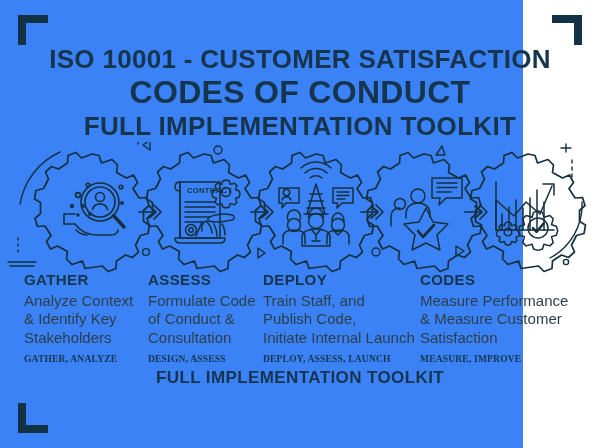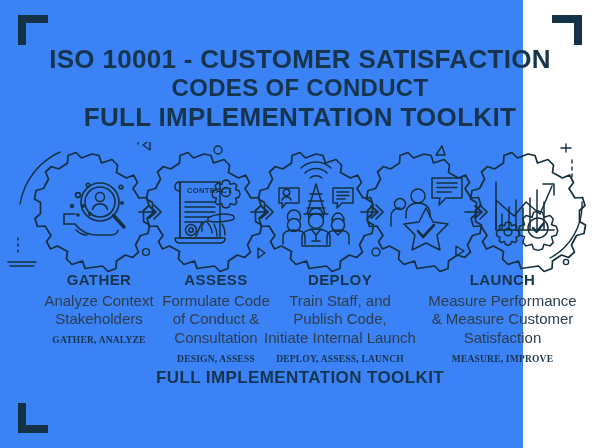--- a/index.html
+++ b/index.html
@@ -31,45 +31,45 @@
 
   
   .title-block{
     position:absolute;left:0;top:44px;width:600px;
     text-align:center;color:#16354d;
     font-weight:bold;letter-spacing:.3px;
     line-height:1.16;
   }
   .title-line{display:block;}
   .tl1{font-size:26px;}
-  .tl2{font-size:24px;}
+  .tl2{font-size:32px;}
   .tl3{font-size:26px;}
 
   
   #gearwrap{position:absolute;left:0;top:142px;width:600px;height:140px;}
   #gearwrap svg{display:block;}
 
   
   #steps{position:absolute;left:0;top:272px;width:600px;height:80px;}
-  .step{position:absolute;text-align:center;}
+  .step{position:absolute;text-align:left;}
   .step-title{
     font-size:15px;font-weight:bold;color:#16354d;
     letter-spacing:.4px;line-height:1.1;
   }
   .step-desc{
     font-size:15px;color:#2c3e4c;line-height:1.25;margin-top:3px;
     font-weight:normal;
   }
   .step-kw{
     font-size:9.5px;font-weight:bold;color:#16354d;
     margin-top:6px;letter-spacing:.2px;font-family:Liberation Serif, serif;
   }
   .s1{left:24px;top:0;width:150px;}
   .s2{left:148px;top:0;width:136px;}
-  .s3{left:255px;top:0;width:170px;}
+  .s3{left:263px;top:0;width:170px;}
   .s4{left:420px;top:0;width:165px;}
 
   
   .footer{
     position:absolute;left:0;top:368px;width:600px;text-align:center;
     font-size:17px;font-weight:bold;color:#16354d;letter-spacing:.4px;
   }
 </style>
 </head>
 <body>
@@ -292,20 +292,21 @@
     </g>
   </svg>
   </div>
 
   <div id="steps">
 
     <div class="step s1">
       <div class="step-title">GATHER</div>
       <div class="step-desc">
         <div>Analyze Context</div>
+        <div>&amp; Identify Key</div>
         <div>Stakeholders</div>
       </div>
       <div class="step-kw">GATHER, ANALYZE</div>
     </div>
 
     <div class="step s2">
       <div class="step-title">ASSESS</div>
       <div class="step-desc">
         <div>Formulate Code</div>
         <div>of Conduct &amp;</div>
@@ -318,21 +319,21 @@
       <div class="step-title">DEPLOY</div>
       <div class="step-desc">
         <div>Train Staff, and</div>
         <div>Publish Code,</div>
         <div>Initiate Internal Launch</div>
       </div>
       <div class="step-kw">DEPLOY, ASSESS, LAUNCH</div>
     </div>
 
     <div class="step s4">
-      <div class="step-title">LAUNCH</div>
+      <div class="step-title">CODES</div>
       <div class="step-desc">
         <div>Measure Performance</div>
         <div>&amp; Measure Customer</div>
         <div>Satisfaction</div>
       </div>
       <div class="step-kw">MEASURE, IMPROVE</div>
     </div>
   </div>
 
   <div class="footer">FULL IMPLEMENTATION TOOLKIT</div>

